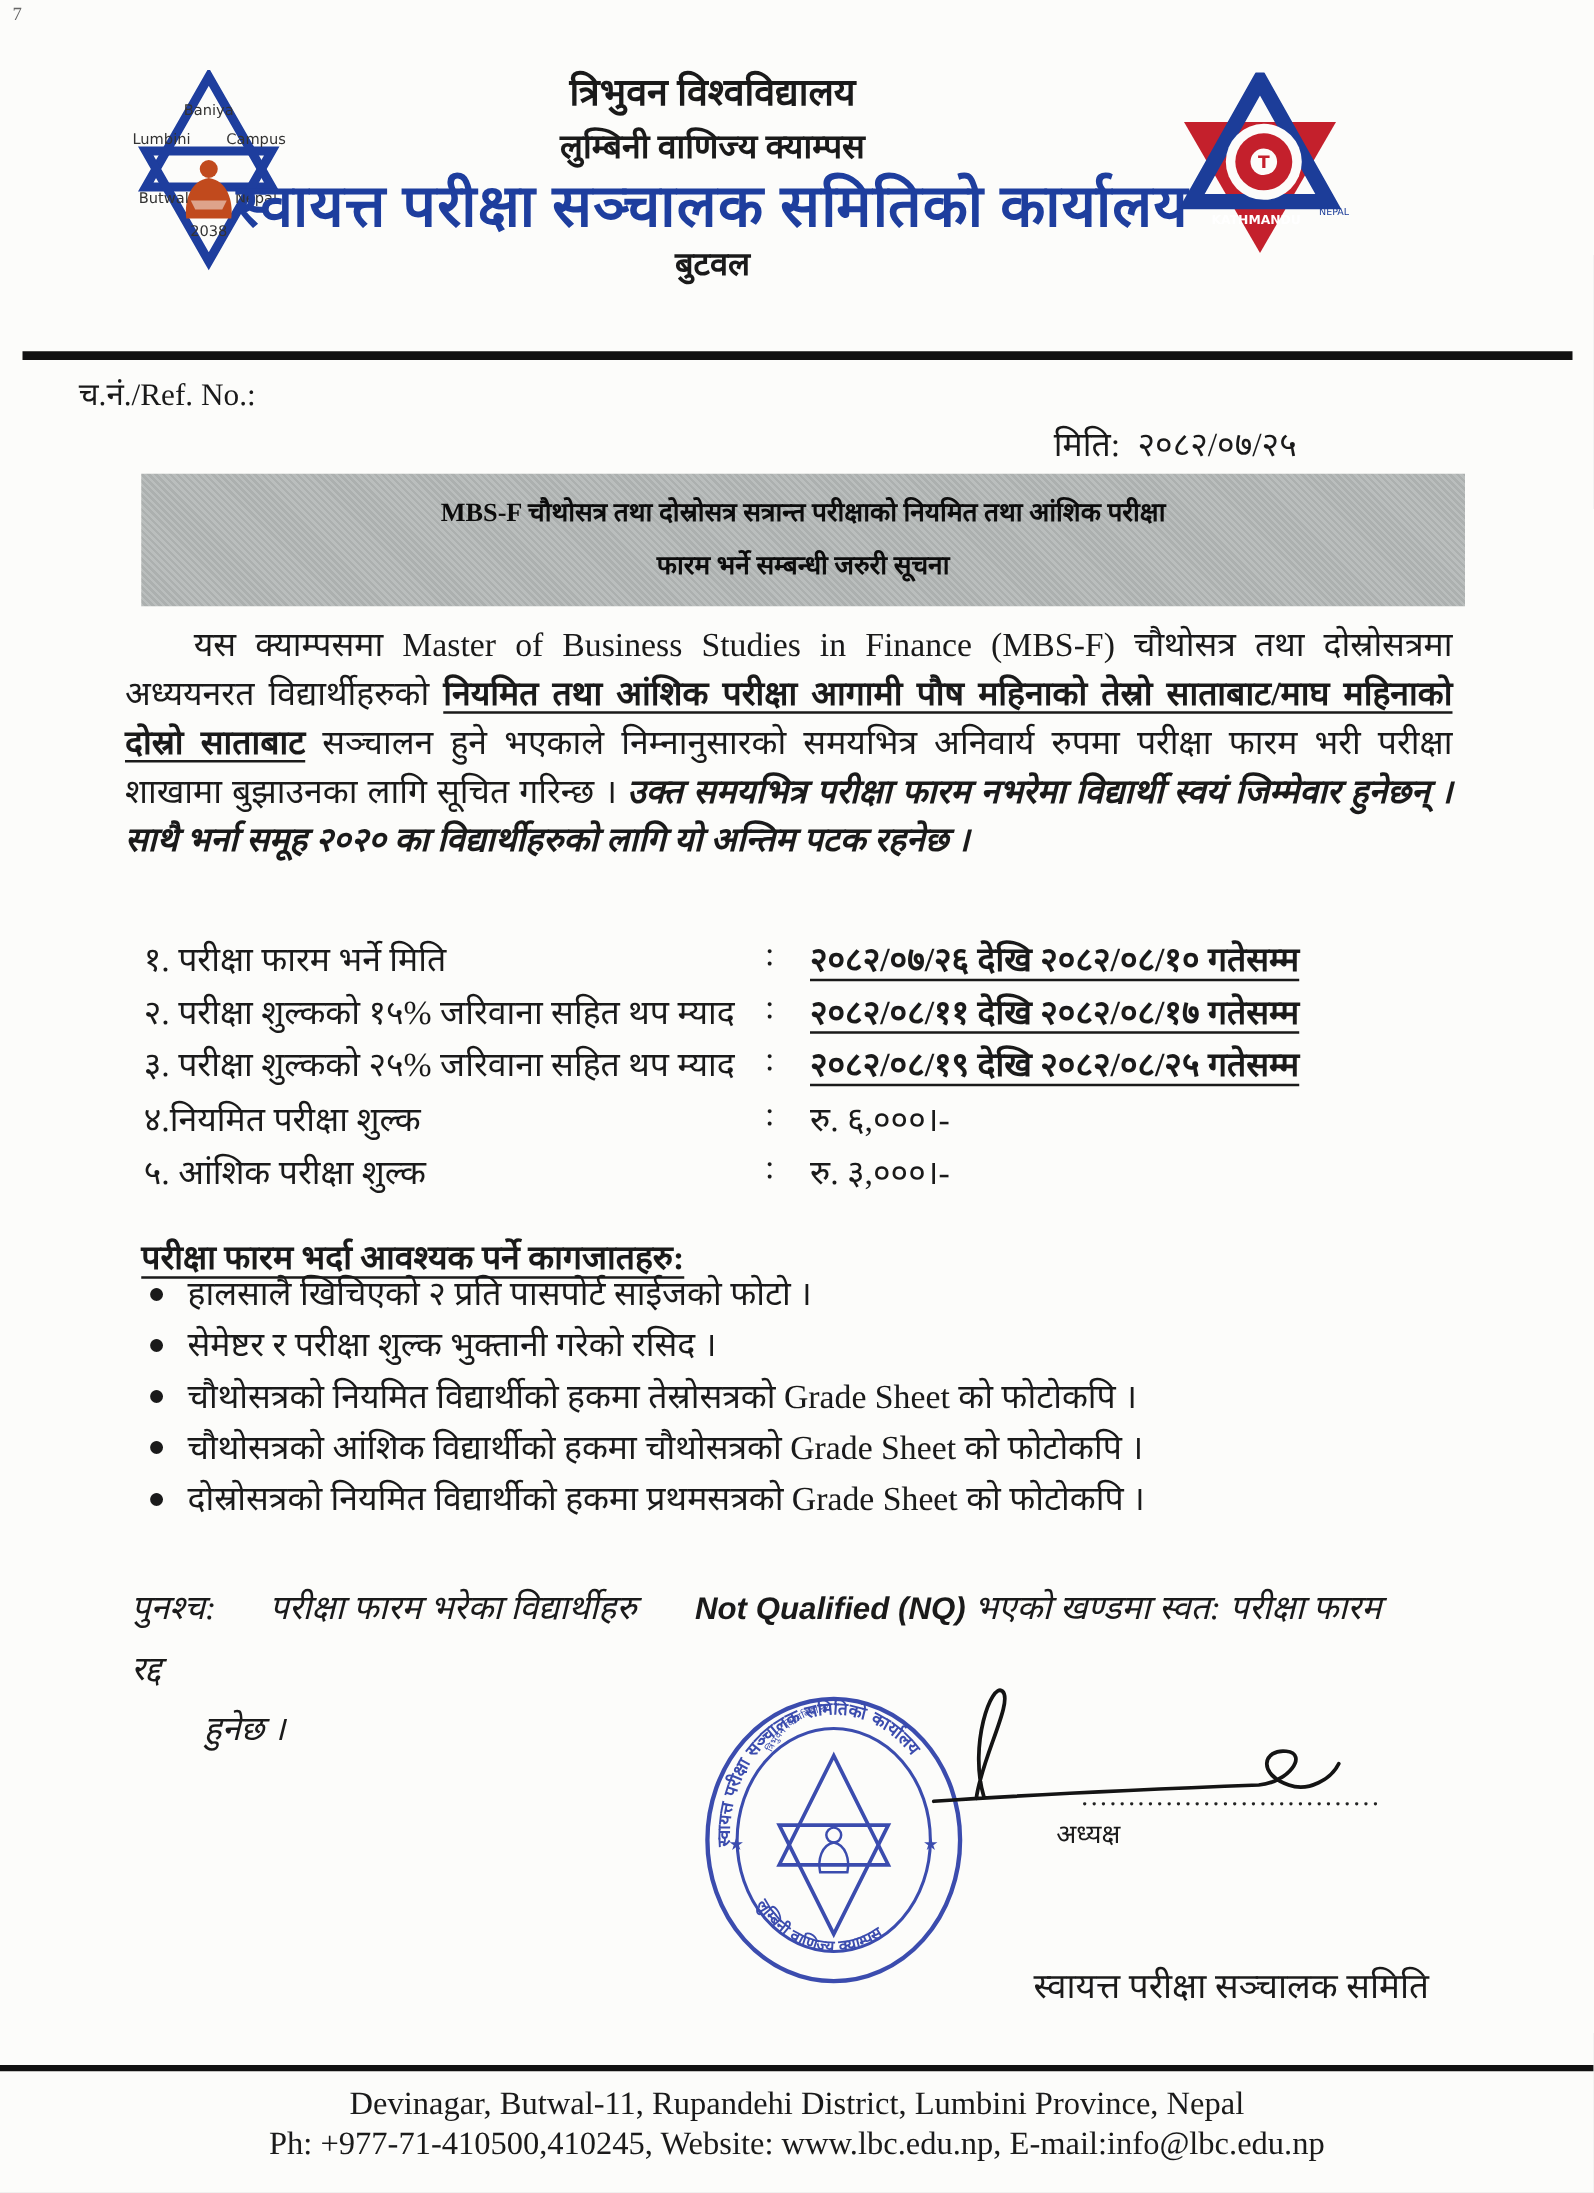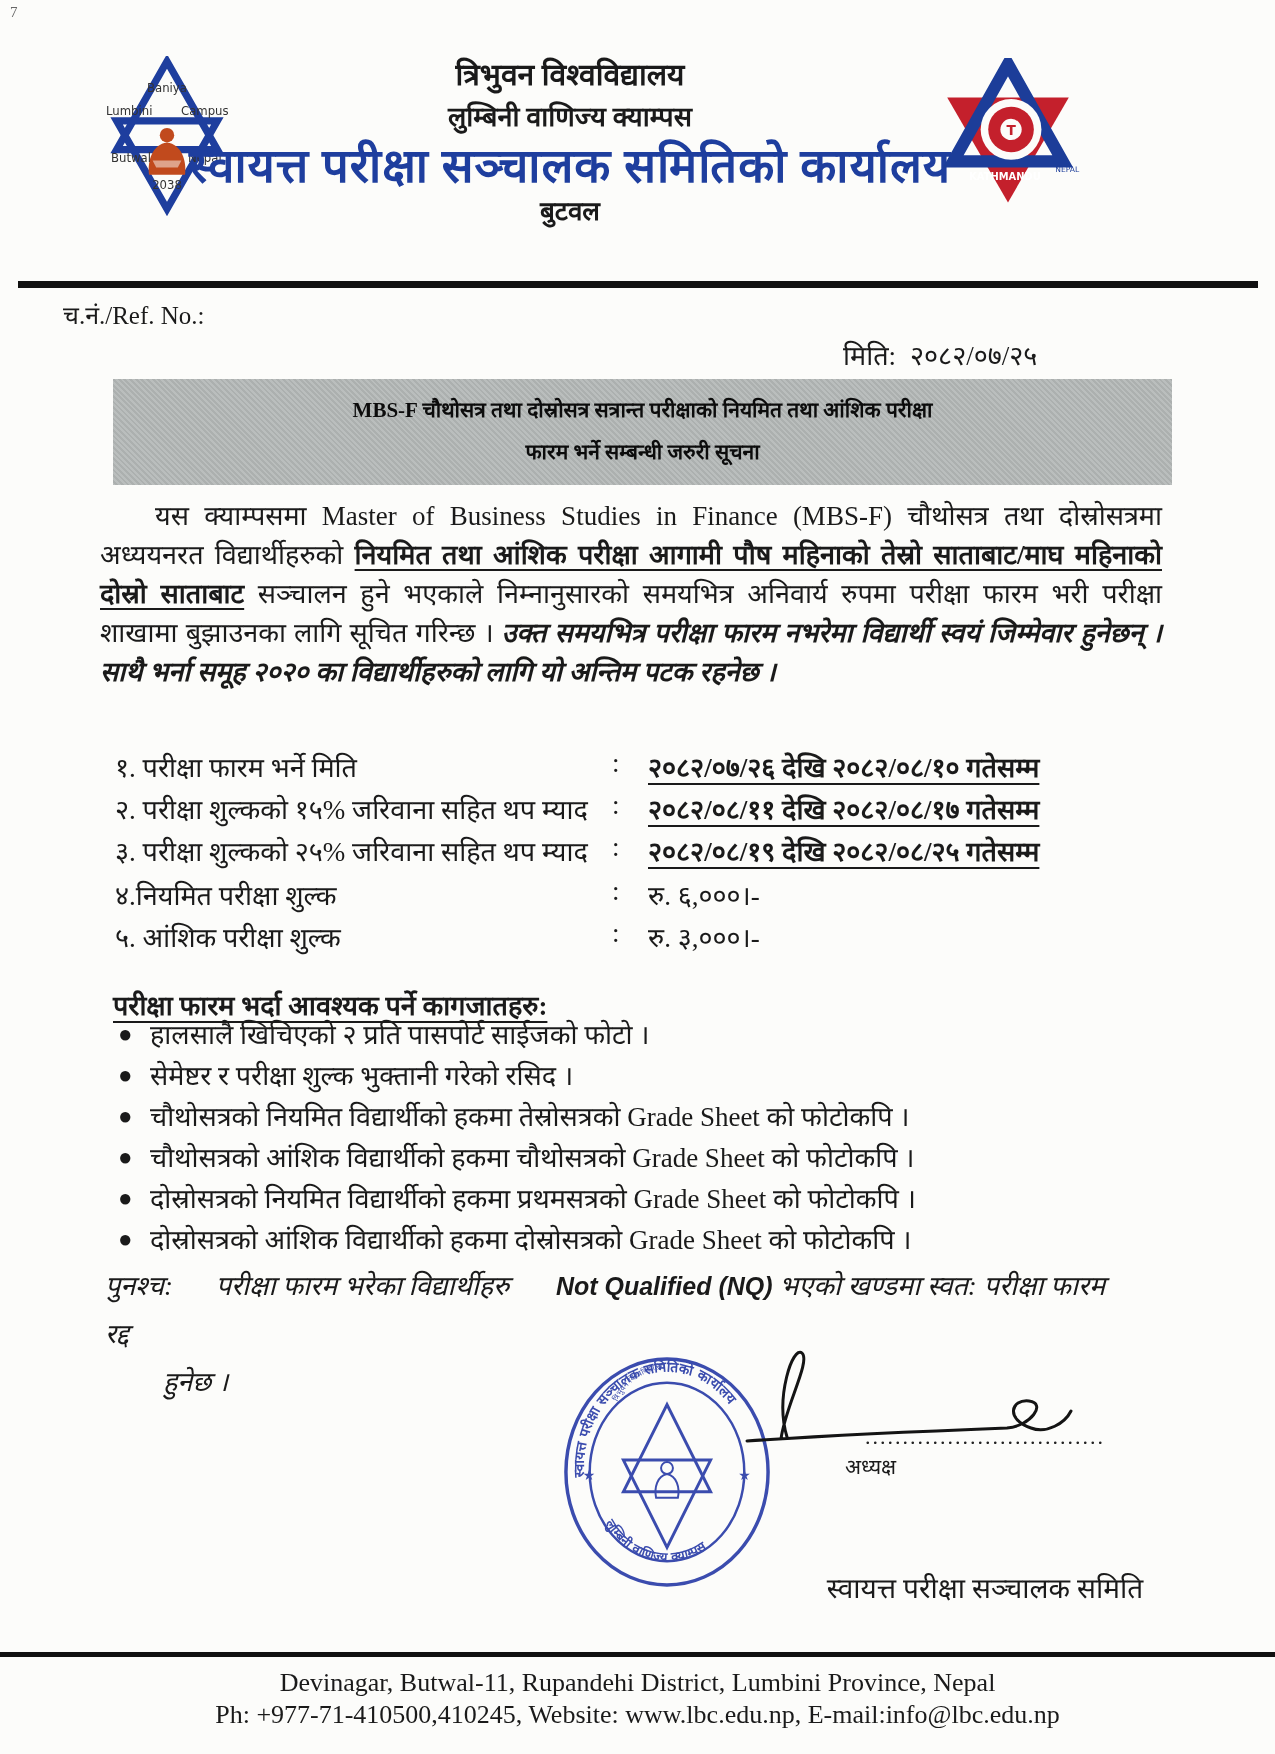--- a/index.html
+++ b/index.html
@@ -144,21 +144,20 @@
     <span class="vl">रु. ३,०००।-</span>
   </div>
 
   <div class="abs doc-head">परीक्षा फारम भर्दा आवश्यक पर्ने कागजातहरु:</div>
 
   <div class="abs bullet" style="top:1015px"><span class="dot">●</span><span>हालसालै खिचिएको २ प्रति पासपोर्ट साईजको फोटो ।</span></div>
   <div class="abs bullet" style="top:1056px"><span class="dot">●</span><span>सेमेष्टर र परीक्षा शुल्क भुक्तानी गरेको रसिद ।</span></div>
   <div class="abs bullet" style="top:1138px"><span class="dot">●</span><span>चौथोसत्रको आंशिक विद्यार्थीको हकमा चौथोसत्रको Grade Sheet को फोटोकपि ।</span></div>
   <div class="abs bullet" style="top:1097px"><span class="dot">●</span><span>चौथोसत्रको नियमित विद्यार्थीको हकमा तेस्रोसत्रको Grade Sheet को फोटोकपि ।</span></div>
   <div class="abs bullet" style="top:1179px"><span class="dot">●</span><span>दोस्रोसत्रको नियमित विद्यार्थीको हकमा प्रथमसत्रको Grade Sheet को फोटोकपि ।</span></div>
-  <div class="abs bullet" style="top:1220px"><span class="dot">●</span><span>दोस्रोसत्रको आंशिक विद्यार्थीको हकमा दोस्रोसत्रको Grade Sheet को फोटोकपि ।</span></div>
 
   <div class="abs ps">
     <span class="lbl">पुनश्च:</span>
     <span>परीक्षा फारम भरेका विद्यार्थीहरु</span>
     <span class="nq">Not Qualified (NQ)</span>
     <span>भएको खण्डमा स्वत: परीक्षा फारम रद्द</span>
     <br>
     <span class="l2">हुनेछ ।</span>
   </div>
 

